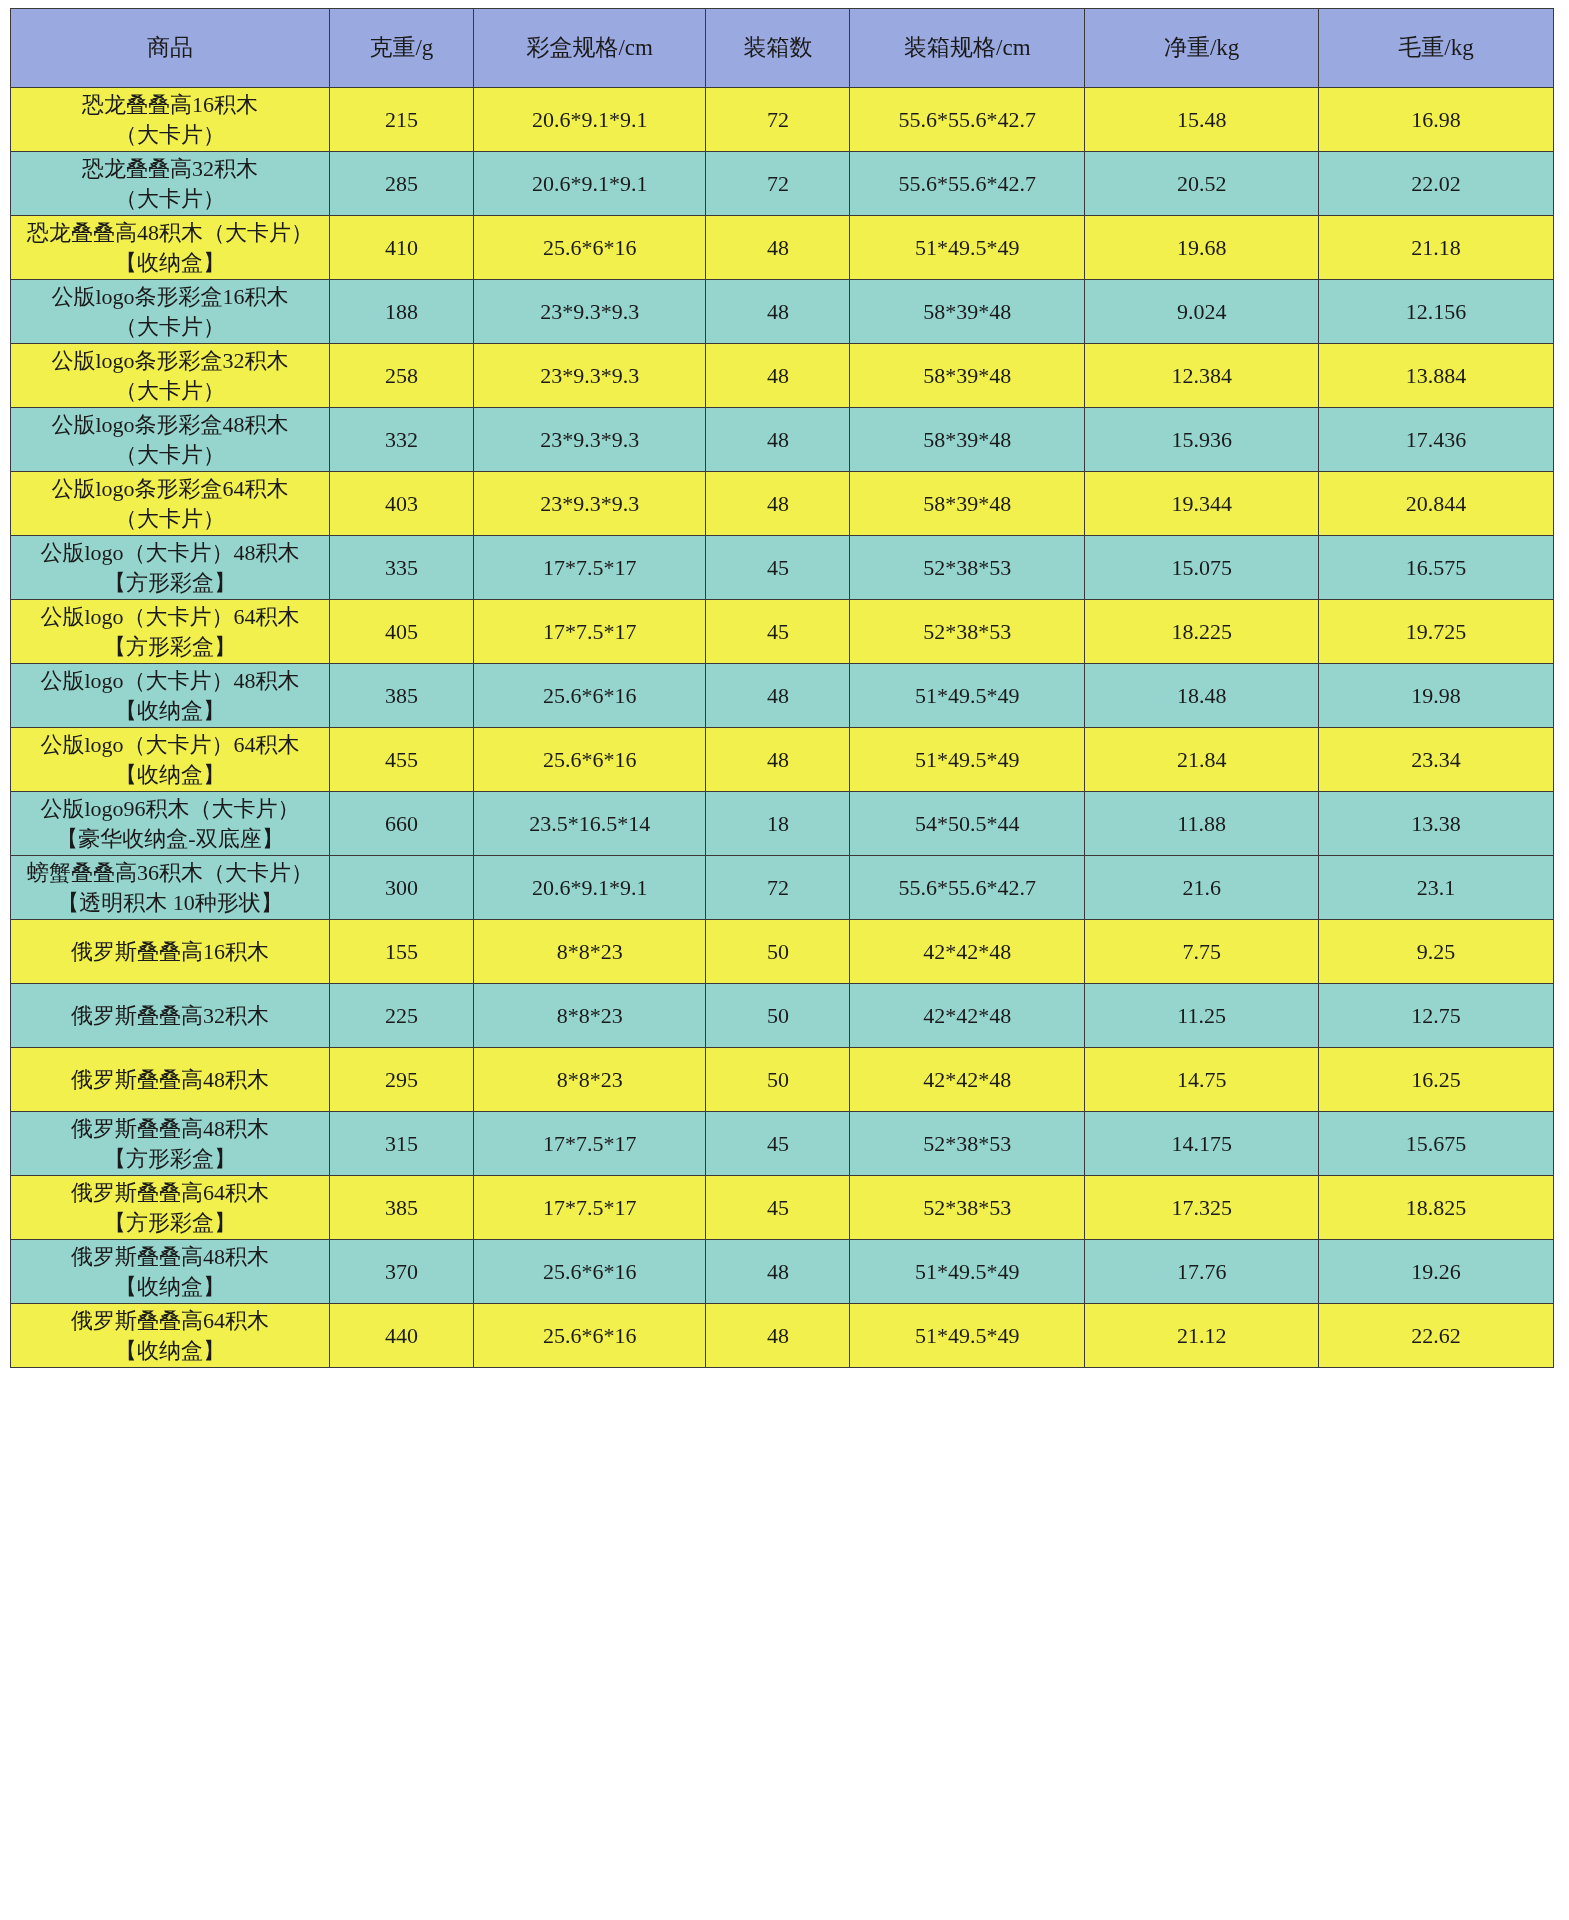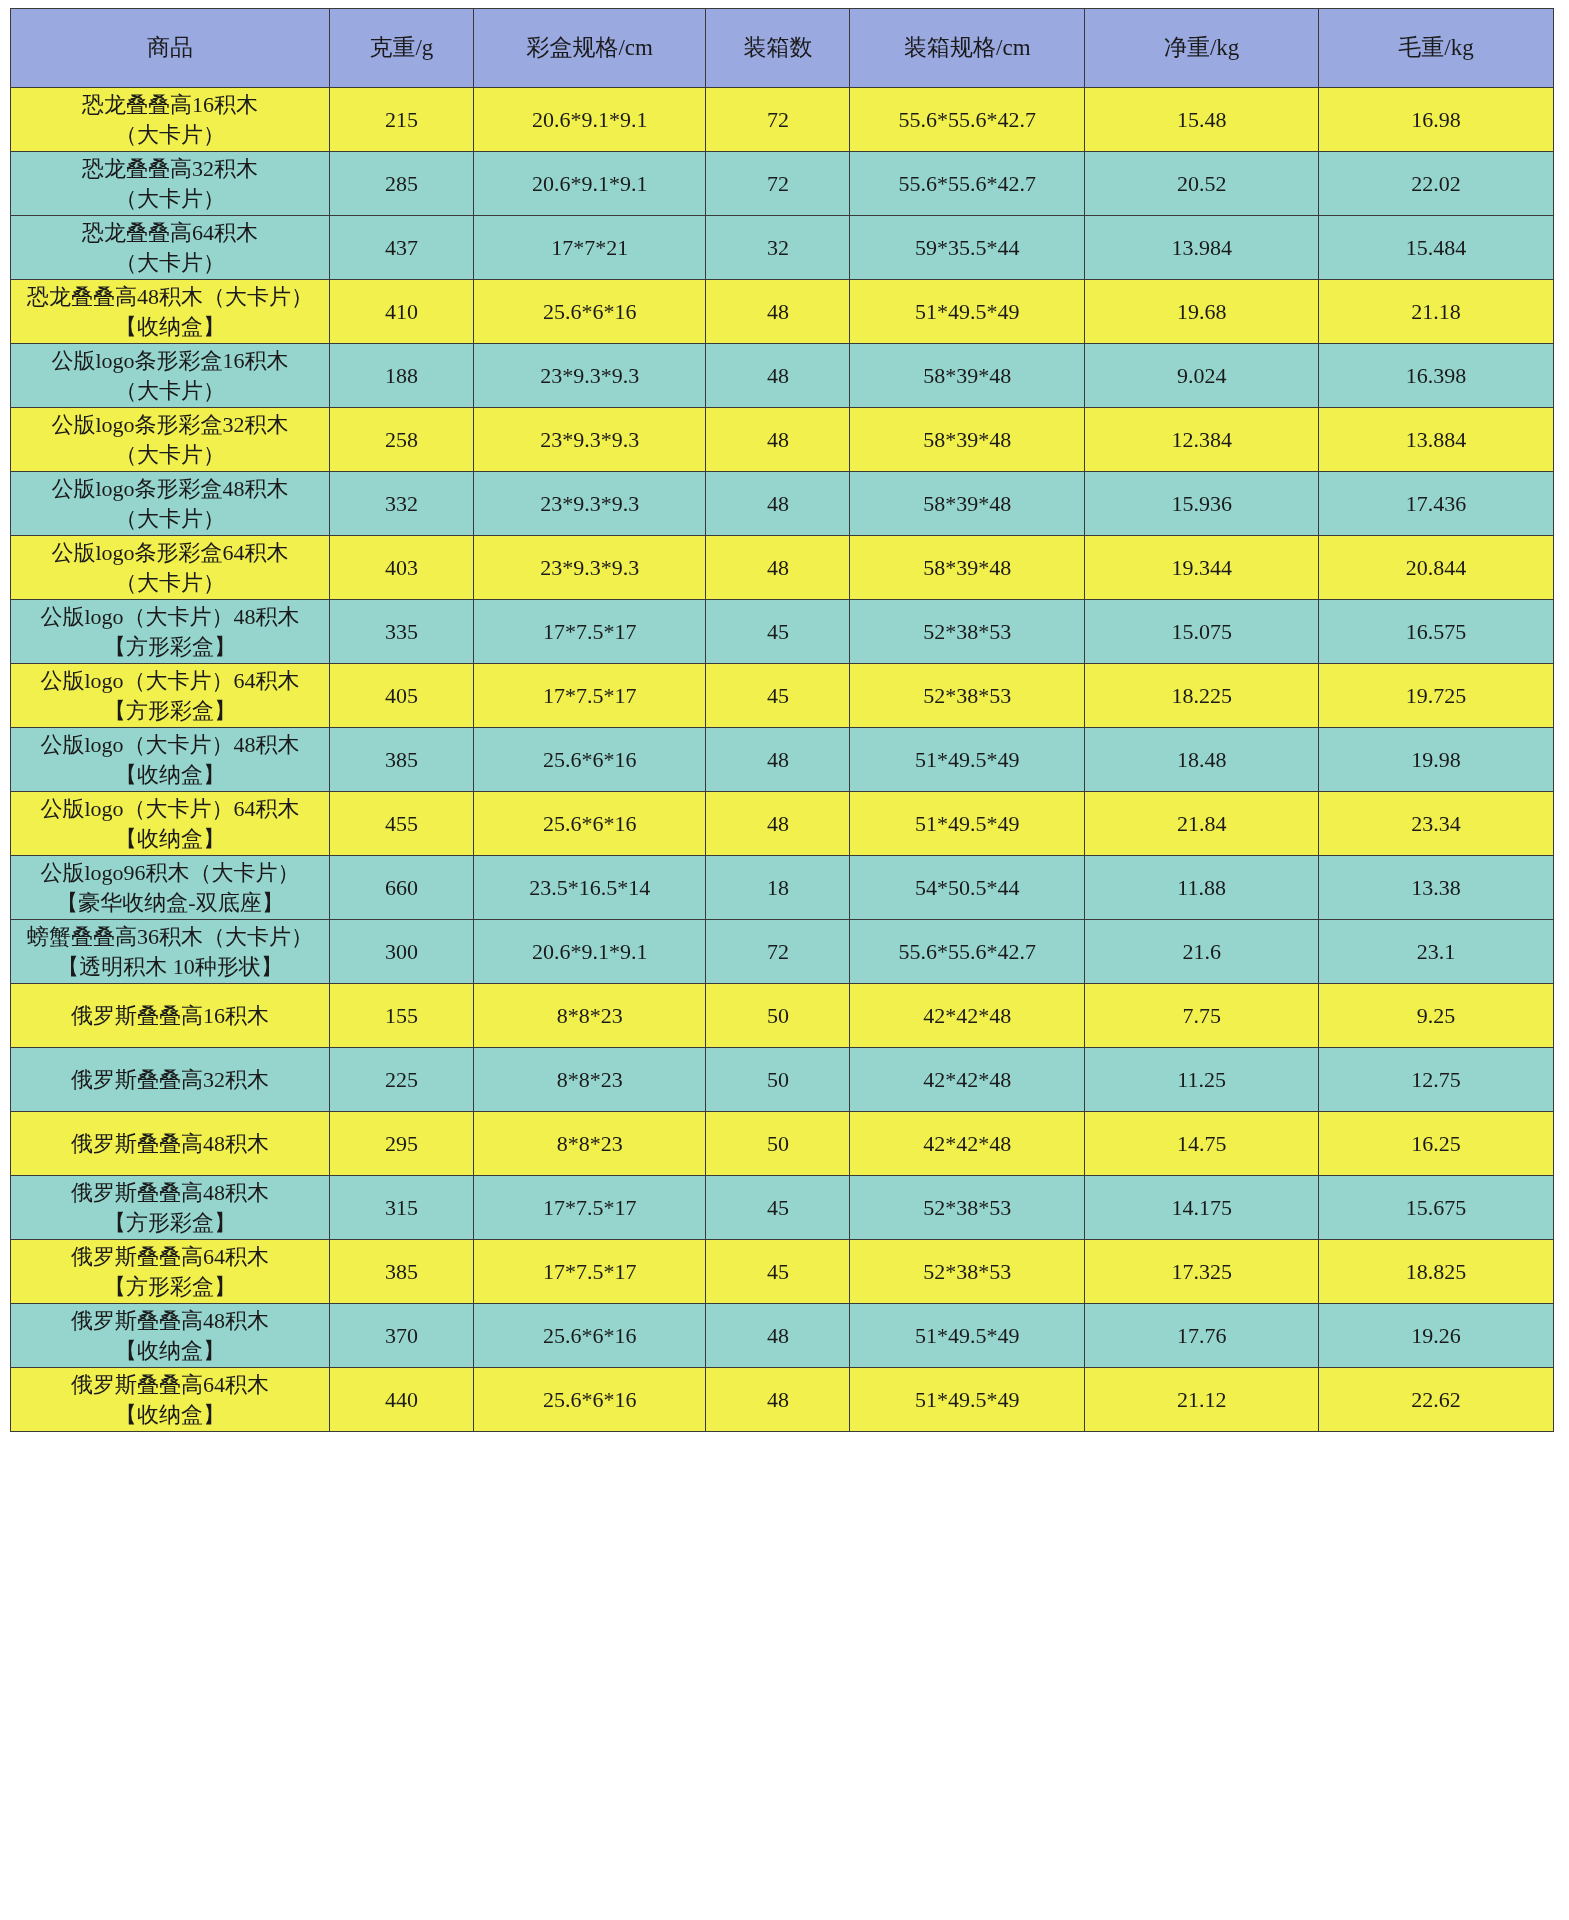--- a/index.html
+++ b/index.html
@@ -107,32 +107,20 @@
             <span class="nm">恐龙叠叠高32积木
 （大卡片）</span>
           </td>
           <td>285</td>
           <td>20.6*9.1*9.1</td>
           <td>72</td>
           <td>55.6*55.6*42.7</td>
           <td>20.52</td>
           <td>22.02</td>
         </tr>
-        <tr class="body-row row-teal">
-          <td class="col-name">
-            <span class="nm">恐龙叠叠高64积木
-（大卡片）</span>
-          </td>
-          <td>437</td>
-          <td>17*7*21</td>
-          <td>32</td>
-          <td>59*35.5*44</td>
-          <td>13.984</td>
-          <td>15.484</td>
-        </tr>
         <tr class="body-row row-yellow">
           <td class="col-name">
             <span class="nm">恐龙叠叠高48积木（大卡片）
 【收纳盒】</span>
           </td>
           <td>410</td>
           <td>25.6*6*16</td>
           <td>48</td>
           <td>51*49.5*49</td>
           <td>19.68</td>
@@ -141,21 +129,21 @@
         <tr class="body-row row-teal">
           <td class="col-name">
             <span class="nm">公版logo条形彩盒16积木
 （大卡片）</span>
           </td>
           <td>188</td>
           <td>23*9.3*9.3</td>
           <td>48</td>
           <td>58*39*48</td>
           <td>9.024</td>
-          <td>16.398</td>
+          <td>12.156</td>
         </tr>
         <tr class="body-row row-yellow">
           <td class="col-name">
             <span class="nm">公版logo条形彩盒32积木
 （大卡片）</span>
           </td>
           <td>258</td>
           <td>23*9.3*9.3</td>
           <td>48</td>
           <td>58*39*48</td>

